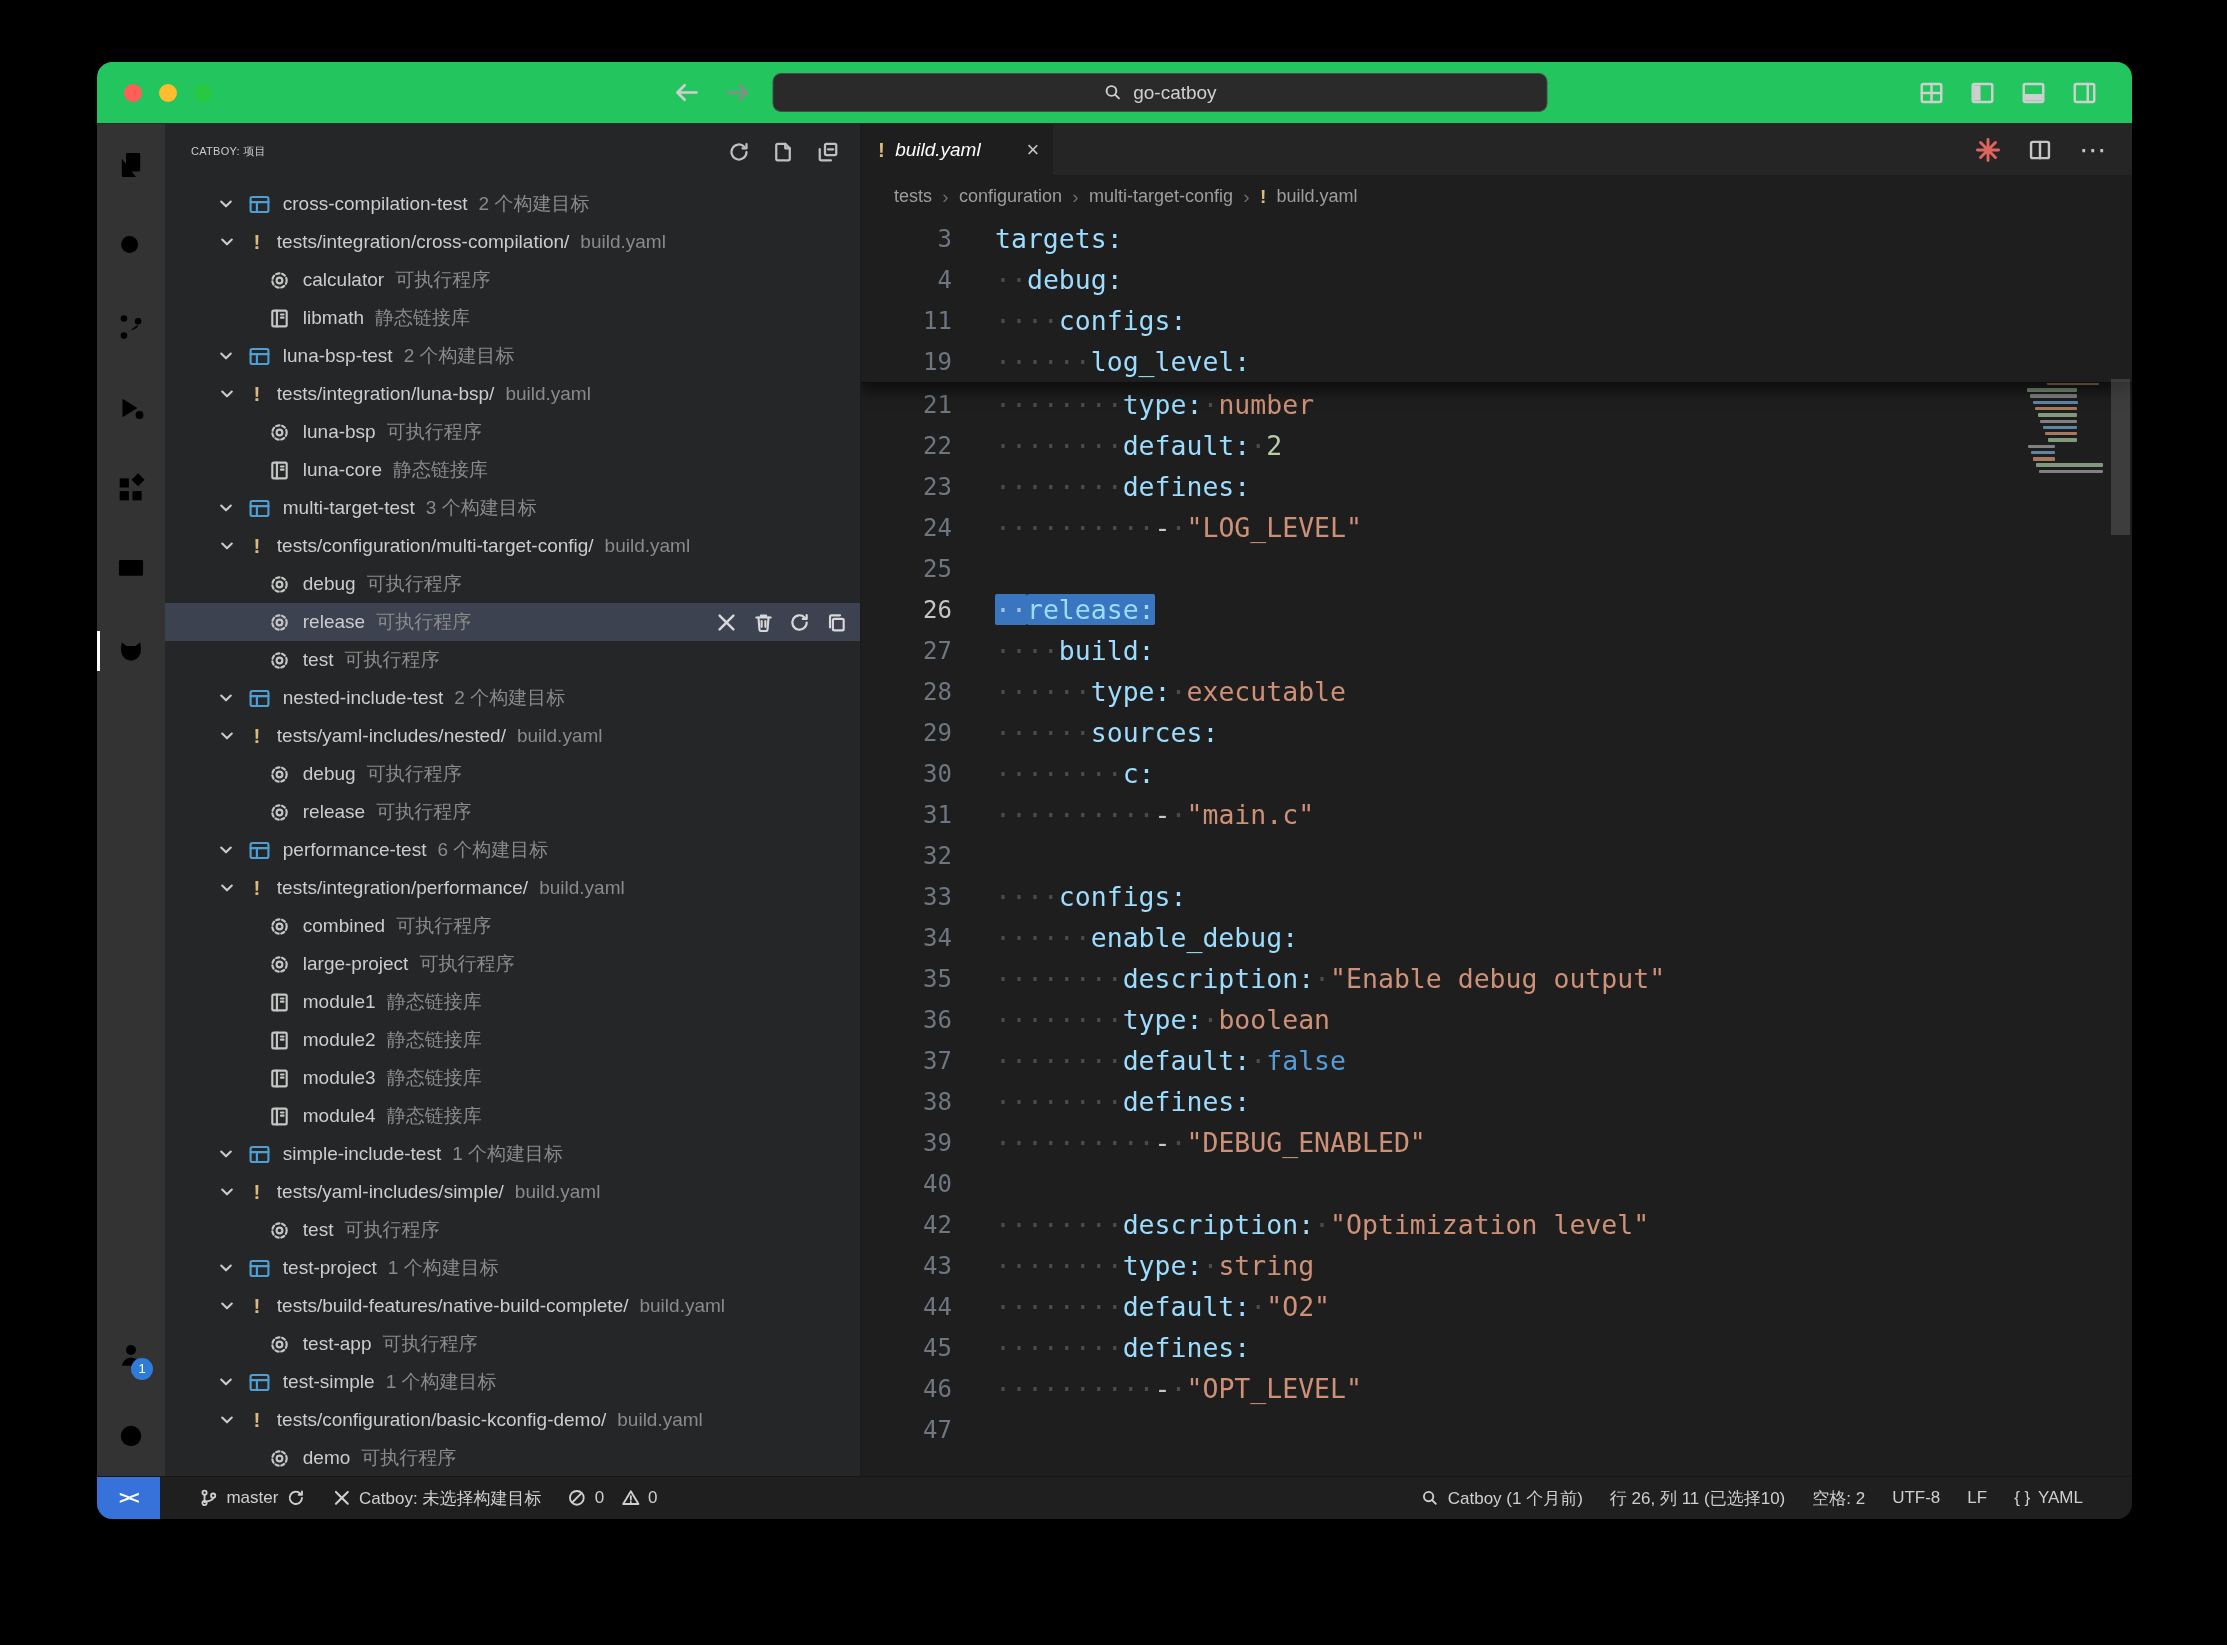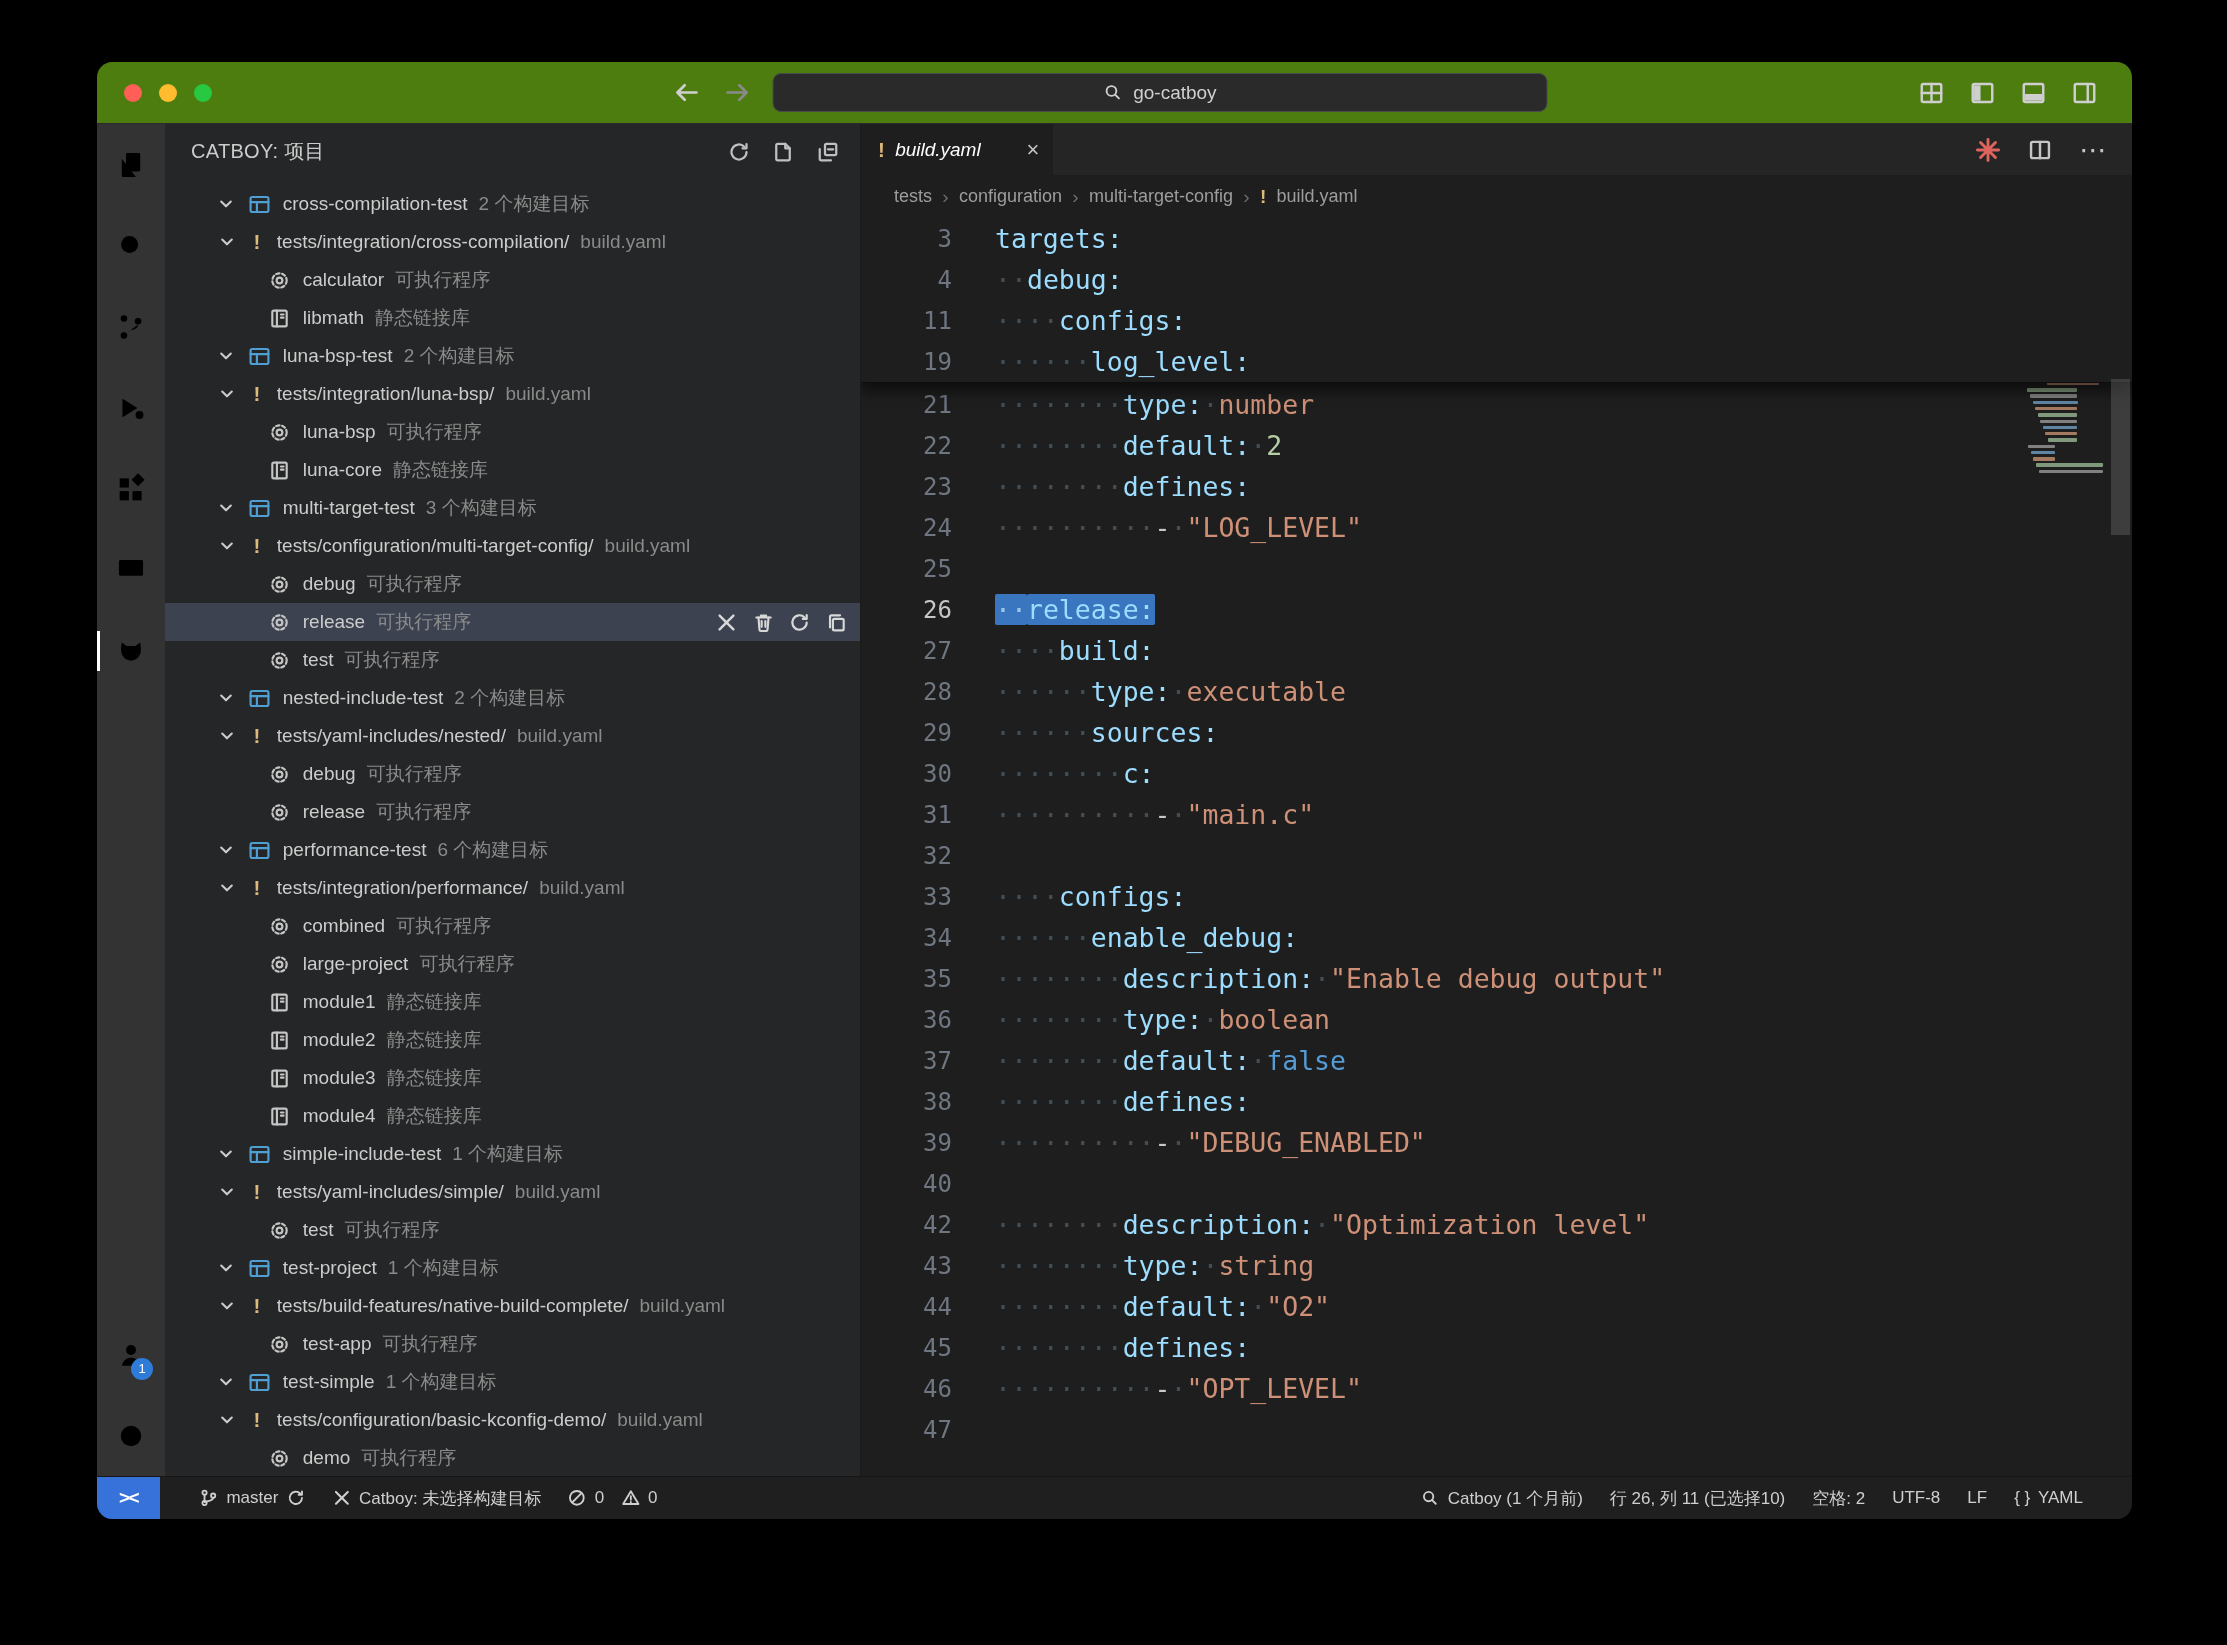--- a/index.html
+++ b/index.html
@@ -4,21 +4,21 @@
 <style>
   * { box-sizing: border-box; margin: 0; padding: 0; }
   html,body { width:2227px; height:1645px; }
   body { background:#000; overflow:hidden; font-family:"Liberation Sans", sans-serif; position:relative; }
 
   .window { position:absolute; left:97px; top:62px; width:2035px; height:1457px;
     background:#1e1e1e; border-radius:15.4px; overflow:hidden; display:flex; flex-direction:column;
     box-shadow:0 34px 103px rgba(0,0,0,.75); }
 
   
-  .titlebar { height:62px; flex:0 0 auto; background:#4d7c0f; border-bottom:0.9px solid #2a2a2a;
+  .titlebar { height:62px; flex:0 0 auto; background:#22c55e; border-bottom:0.9px solid #2a2a2a;
     display:flex; align-items:center; position:relative; }
   .traffic { display:flex; gap:17px; padding-left:27px; }
   .tl { width:18px; height:18px; border-radius:50%; }
   .tl.red{ background:#ff5f57; } .tl.yellow{ background:#febc2e; } .tl.green{ background:#28c840; }
   .navarrows { position:absolute; left:575px; display:flex; gap:22px; align-items:center; }
   .navarrows .icon svg{ width:29px; height:29px; }
   .nav-back{ color:#cfcfcf; } .nav-fwd{ color:#8a8a8a; }
   .searchbox { position:absolute; left:50%; transform:translateX(-50%); margin-left:45px;
     width:775px; height:39px; background:#2a2a2a; border:0.9px solid #4b4b4b; border-radius:8.6px;
     display:flex; align-items:center; justify-content:center; gap:10.3px; color:#cfcfcf; font-size:19px; }
@@ -34,21 +34,21 @@
   .ab-item { width:68px; height:81px; display:flex; align-items:center; justify-content:center; color:#969696; position:relative; }
   .ab-item svg { width:34px; height:34px; }
   .ab-item.active { color:#e8e8e8; }
   .ab-item.active::before { content:""; position:absolute; left:0; top:20.5px; bottom:20.5px; width:2.6px; background:#fff; }
   .ab-spacer { margin-top:auto; }
   .ab-badge { position:absolute; right:12px; bottom:15.4px; min-width:22px; height:22px; border-radius:11px;
     background:#2f7bd8; color:#fff; font-size:13px; display:flex; align-items:center; justify-content:center; padding:0 3.4px; }
 
   
   .sidebar { width:696px; background:#252627; flex:0 0 auto; display:flex; flex-direction:column; border-right:0.9px solid #1a1a1a; }
-  .sb-header { height:55px; display:flex; align-items:center; padding:0 20.5px 0 26px; color:#cccccc; font-size:20px; letter-spacing:0.3px; flex:0 0 auto; }
+  .sb-header { height:55px; display:flex; align-items:center; padding:0 20.5px 0 26px; color:#cccccc; font-size:11px; letter-spacing:0.3px; flex:0 0 auto; }
   .sb-actions { margin-left:auto; display:flex; gap:20.5px; color:#c0c0c0; }
   .sb-actions .icon svg{ width:24px; height:24px; }
   .tree { flex:1; overflow:hidden; padding-top:6px; font-size:19px; }
   .trow { height:38px; display:flex; align-items:center; color:#cccccc; position:relative; white-space:nowrap; }
   .trow.project { padding-left:44px; }
   .trow.file    { padding-left:45px; }
   .trow.exe, .trow.lib { padding-left:98px; }
   .trow.selected { background:#3c4250; }
   .tchev { width:34px; display:flex; justify-content:flex-start; color:#cccccc; flex:0 0 auto; }
   .tchev svg{ width:22px; height:22px; }

